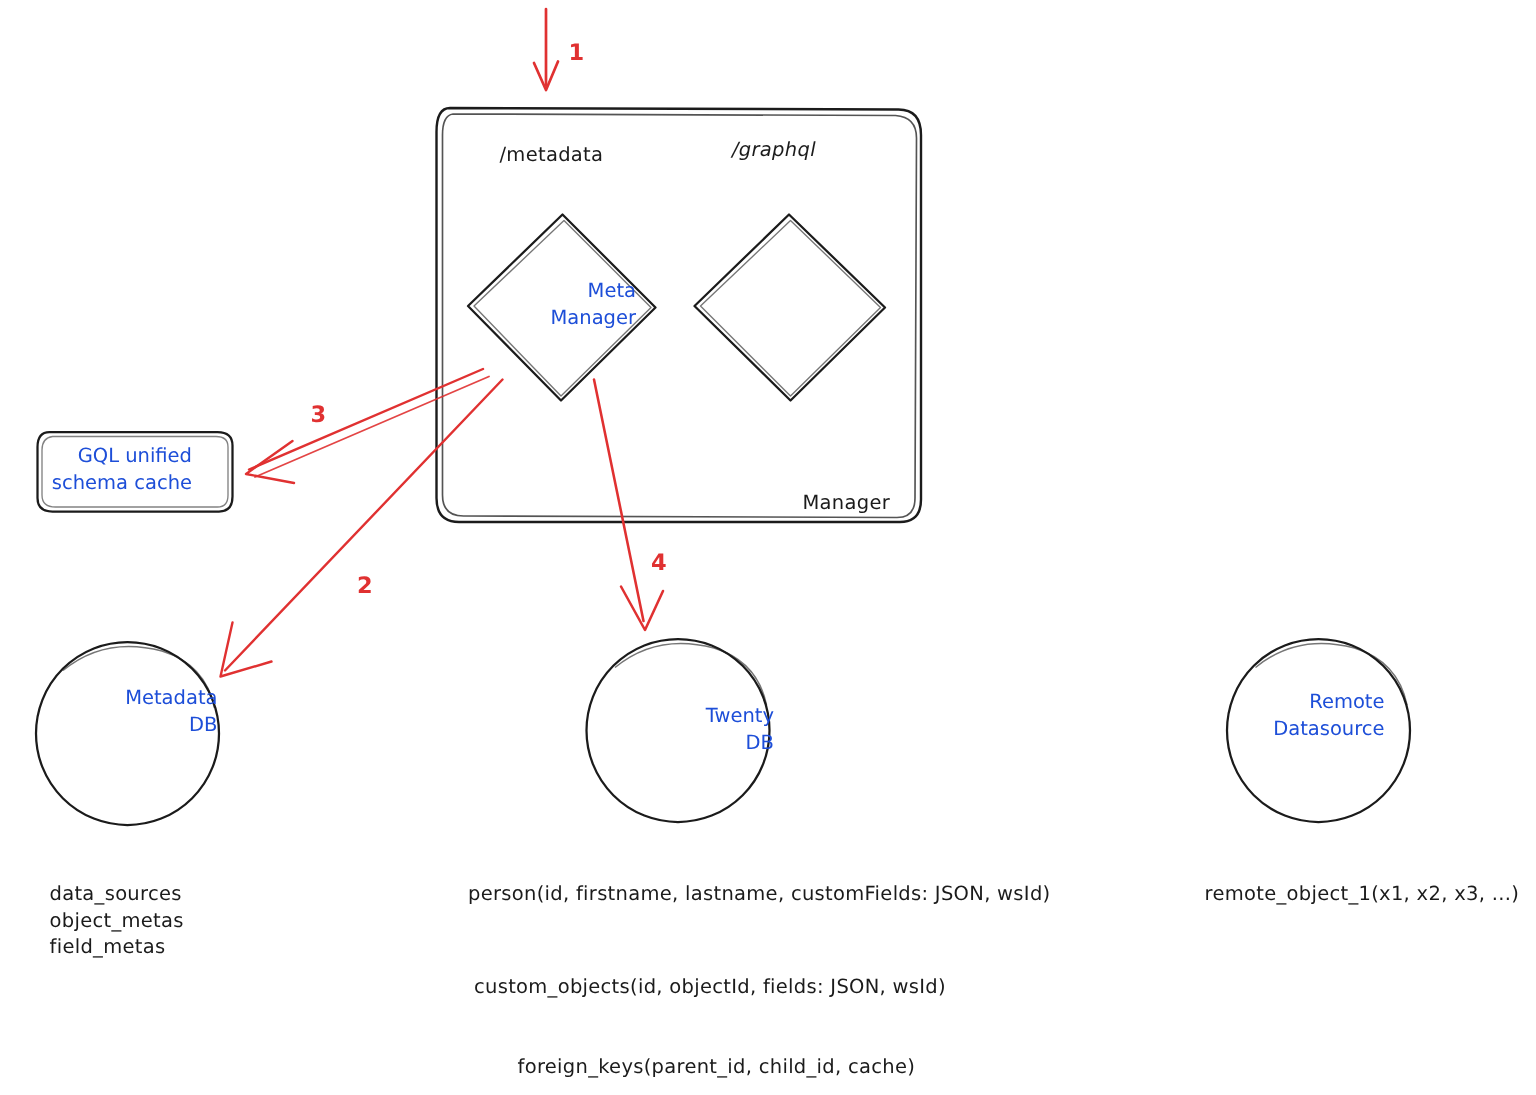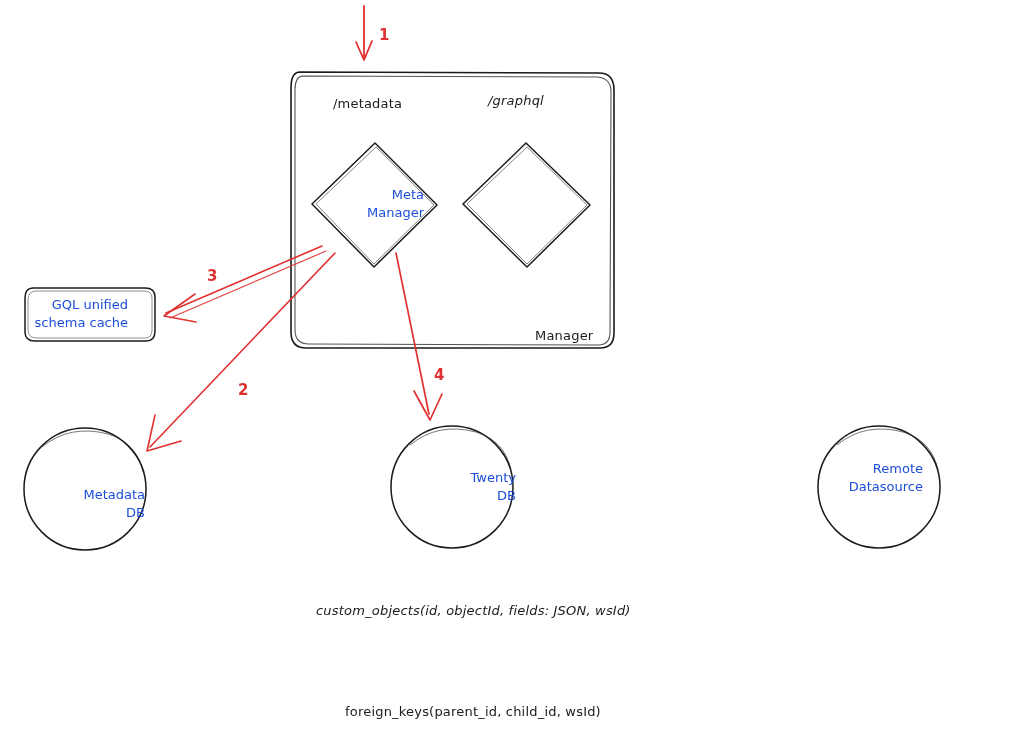--- a/index.html
+++ b/index.html
@@ -115,28 +115,33 @@
   <div class="lbl" style="left:488px; top:92px;font-style:italic;">/graphql</div>
 
   <div class="lbl" style="left:535px; top:327px;">Manager</div>
 
   <div class="shape-text" style="left:324px; top:186px; width:100px;">Meta
 Manager</div>
 
   <div class="shape-text" style="left:28px; top:296px; width:100px;">GQL unified
 schema cache</div>
 
-  <div class="shape-text" style="left:25px; top:486px; width:120px;">Metadata
+  <div class="shape-text" style="left:25px; top:457px; width:120px;">Metadata
 DB</div>
   <div class="shape-text" style="left:392px; top:469px; width:124px;">Twenty
 DB</div>
   <div class="shape-text" style="left:819px; top:460px; width:104px;">Remote
 Datasource</div>
 
   <div class="num" style="left:379px; top:26px;">1</div>
   <div class="num" style="left:238px; top:381px;">2</div>
   <div class="num" style="left:207px; top:267px;">3</div>
   <div class="num" style="left:434px; top:366px;">4</div>
 
-  <div class="lbl" style="left:316px; top:602px;font-style:italic;">custom_objects(id, objectId, fields: JSON, wsId)</div>
-  <div class="lbl" style="left:345px; top:703px;">foreign_keys(parent_id, child_id, wsId)</div>
+  <div class="lbl" style="left:33px; top:588px;">data_sources
+object_metas
+field_metas</div>
+  <div class="lbl" style="left:312px; top:588px;">person(id, firstname, lastname, customFields: JSON, wsId)</div>
+  <div class="lbl" style="left:316px; top:650px;">custom_objects(id, objectId, fields: JSON, wsId)</div>
+  <div class="lbl" style="left:803px; top:588px;">remote_object_1(x1, x2, x3, ...)</div>
+  <div class="lbl" style="left:345px; top:703px;">foreign_keys(parent_id, child_id, cache)</div>
 
 </div>
 
 </body></html>

